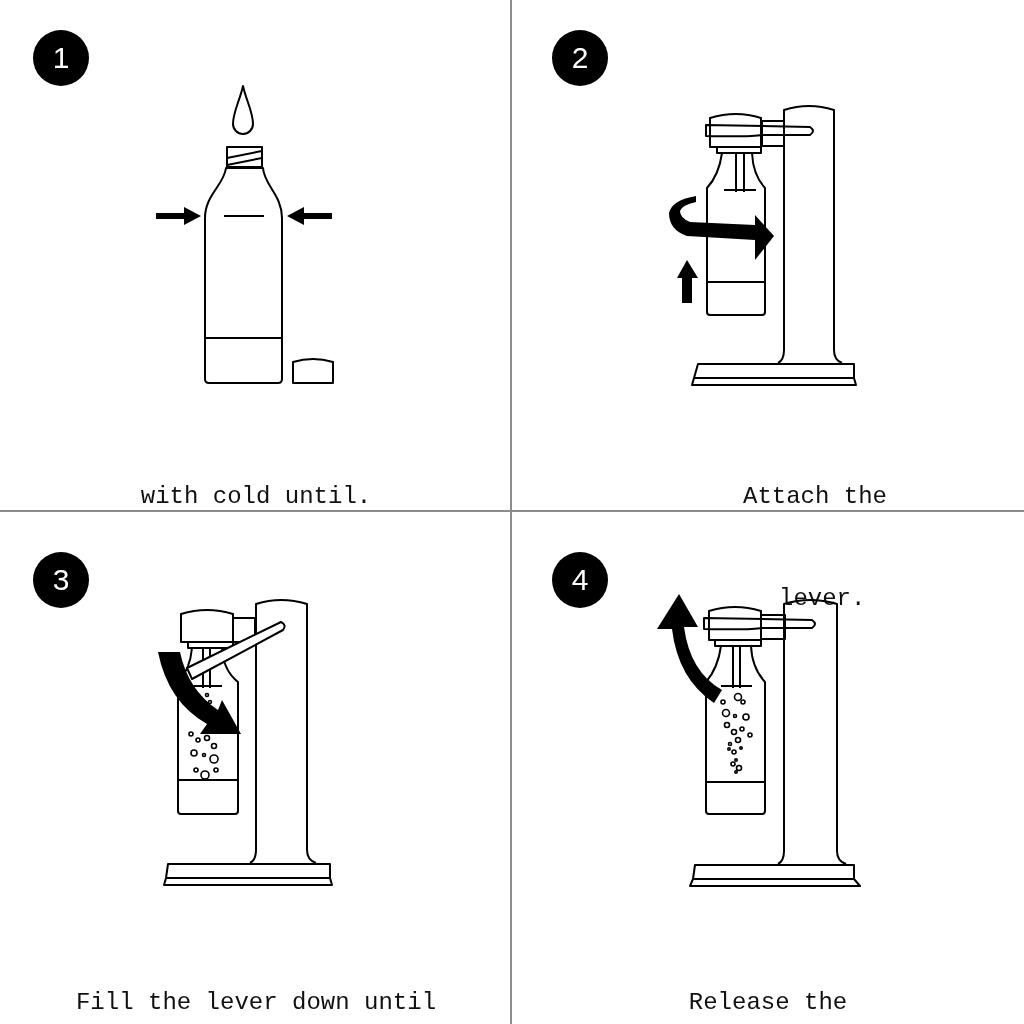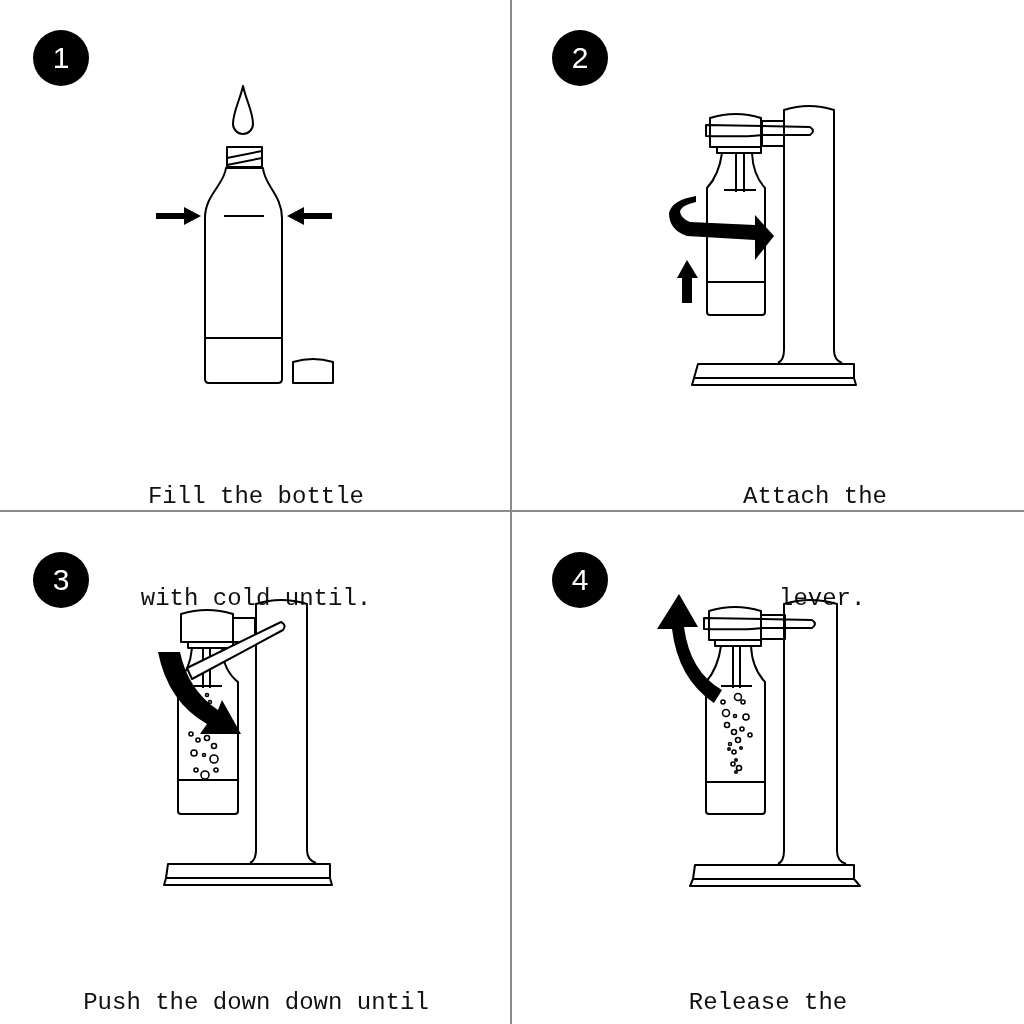--- a/index.html
+++ b/index.html
@@ -56,21 +56,20 @@
           <polygon points="184,207 201,216 184,225"></polygon>
         </g>
 
         <g>
           <rect x="302" y="213" width="30" height="6"></rect>
           <polygon points="304,207 287,216 304,225"></polygon>
         </g>
       </g>
     </svg>
     <div class="caption" style="top:412px;">
-      <span>Fill the bottle</span>
       <span>with cold until.</span>
     </div>
   </div>
 
   <div class="panel p2">
     <div class="badge" style="left:40px;top:30px;">
       <span>2</span>
     </div>
     <svg class="illus" viewBox="0 0 512 512">
       <g fill="none" stroke="#000" stroke-width="2" stroke-linejoin="round">
@@ -145,21 +144,21 @@
           <circle cx="205" cy="263" r="4"></circle>
           <circle cx="207" cy="183" r="1.5"></circle>
           <circle cx="210" cy="190" r="1.5"></circle>
           <circle cx="204" cy="193" r="1.2"></circle>
         </g>
       </g>
 
       <path fill="#000" d="M158 140 L180 140 Q188 178 218 198 L222 188 L241 222 L200 222 L207 212 Q168 190 158 140 Z"></path>
     </svg>
     <div class="caption" style="top:406px;">
-      <span>Push the down down until</span>
+      <span>Fill the lever down until</span>
       
     </div>
   </div>
 
   <div class="panel p4">
     <div class="badge" style="left:40px;top:40px;">
       <span>4</span>
     </div>
     <svg class="illus" viewBox="0 0 512 512">
       <g fill="none" stroke="#000" stroke-width="2" stroke-linejoin="round">

